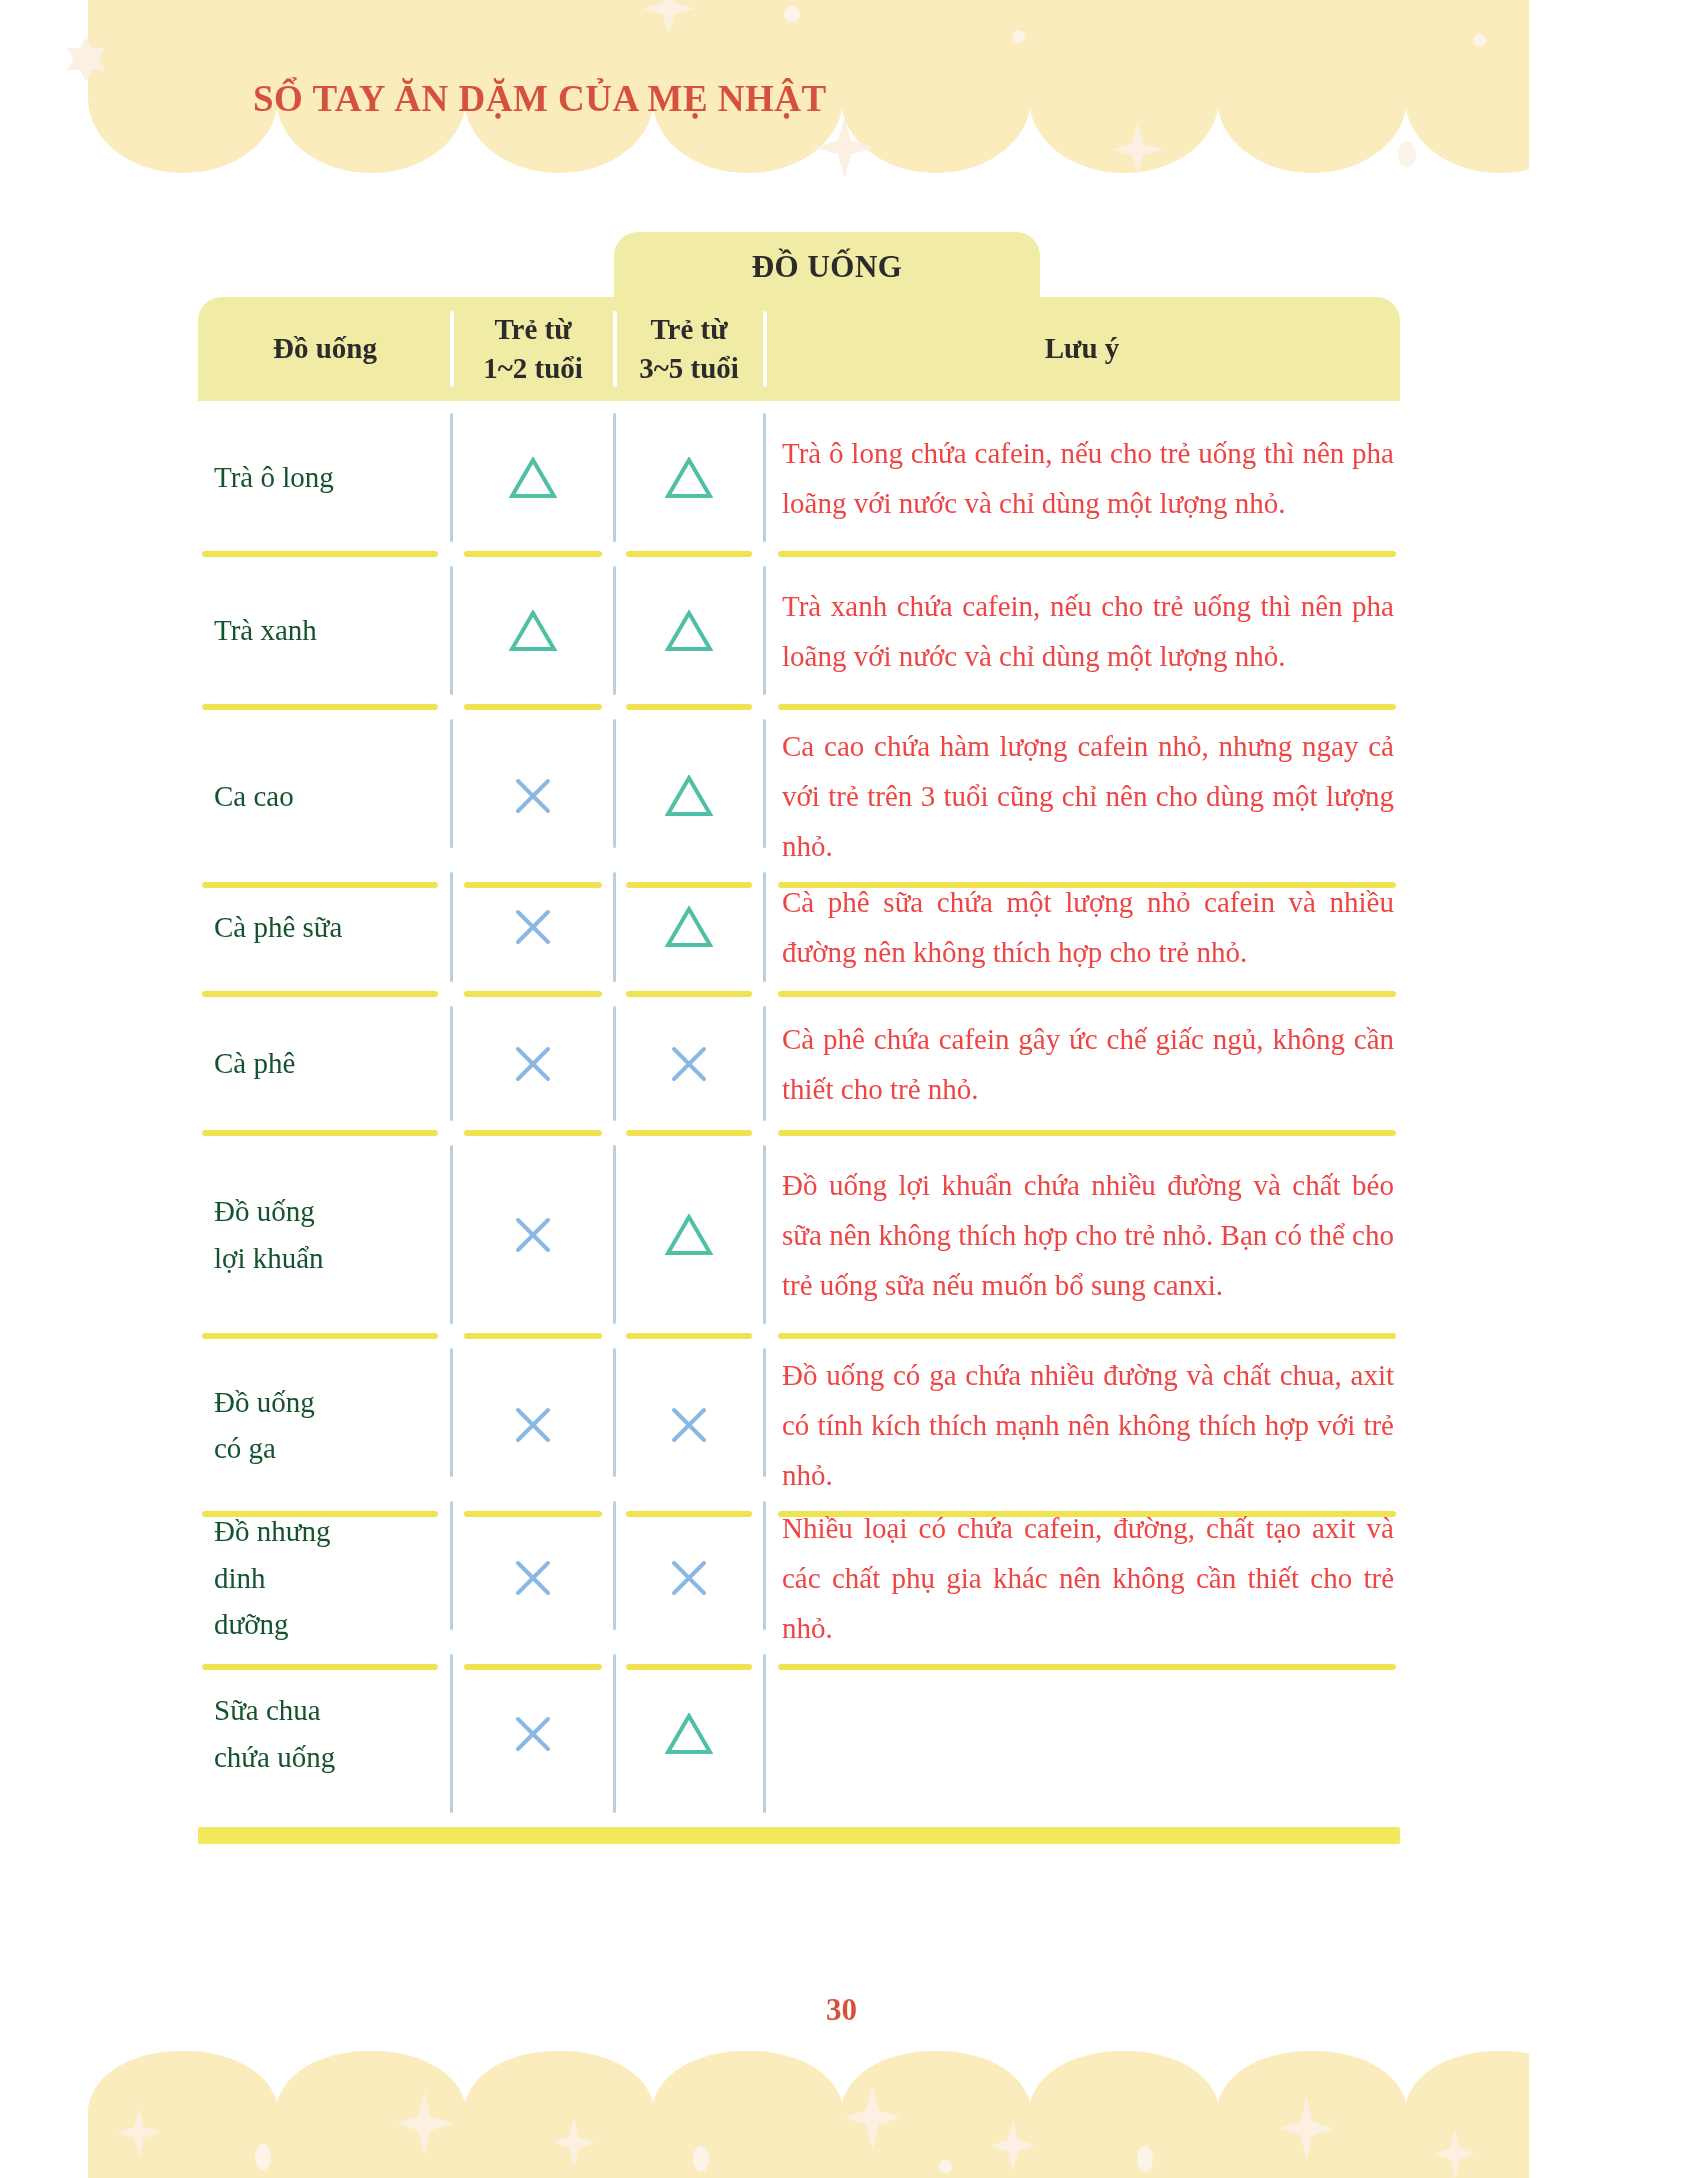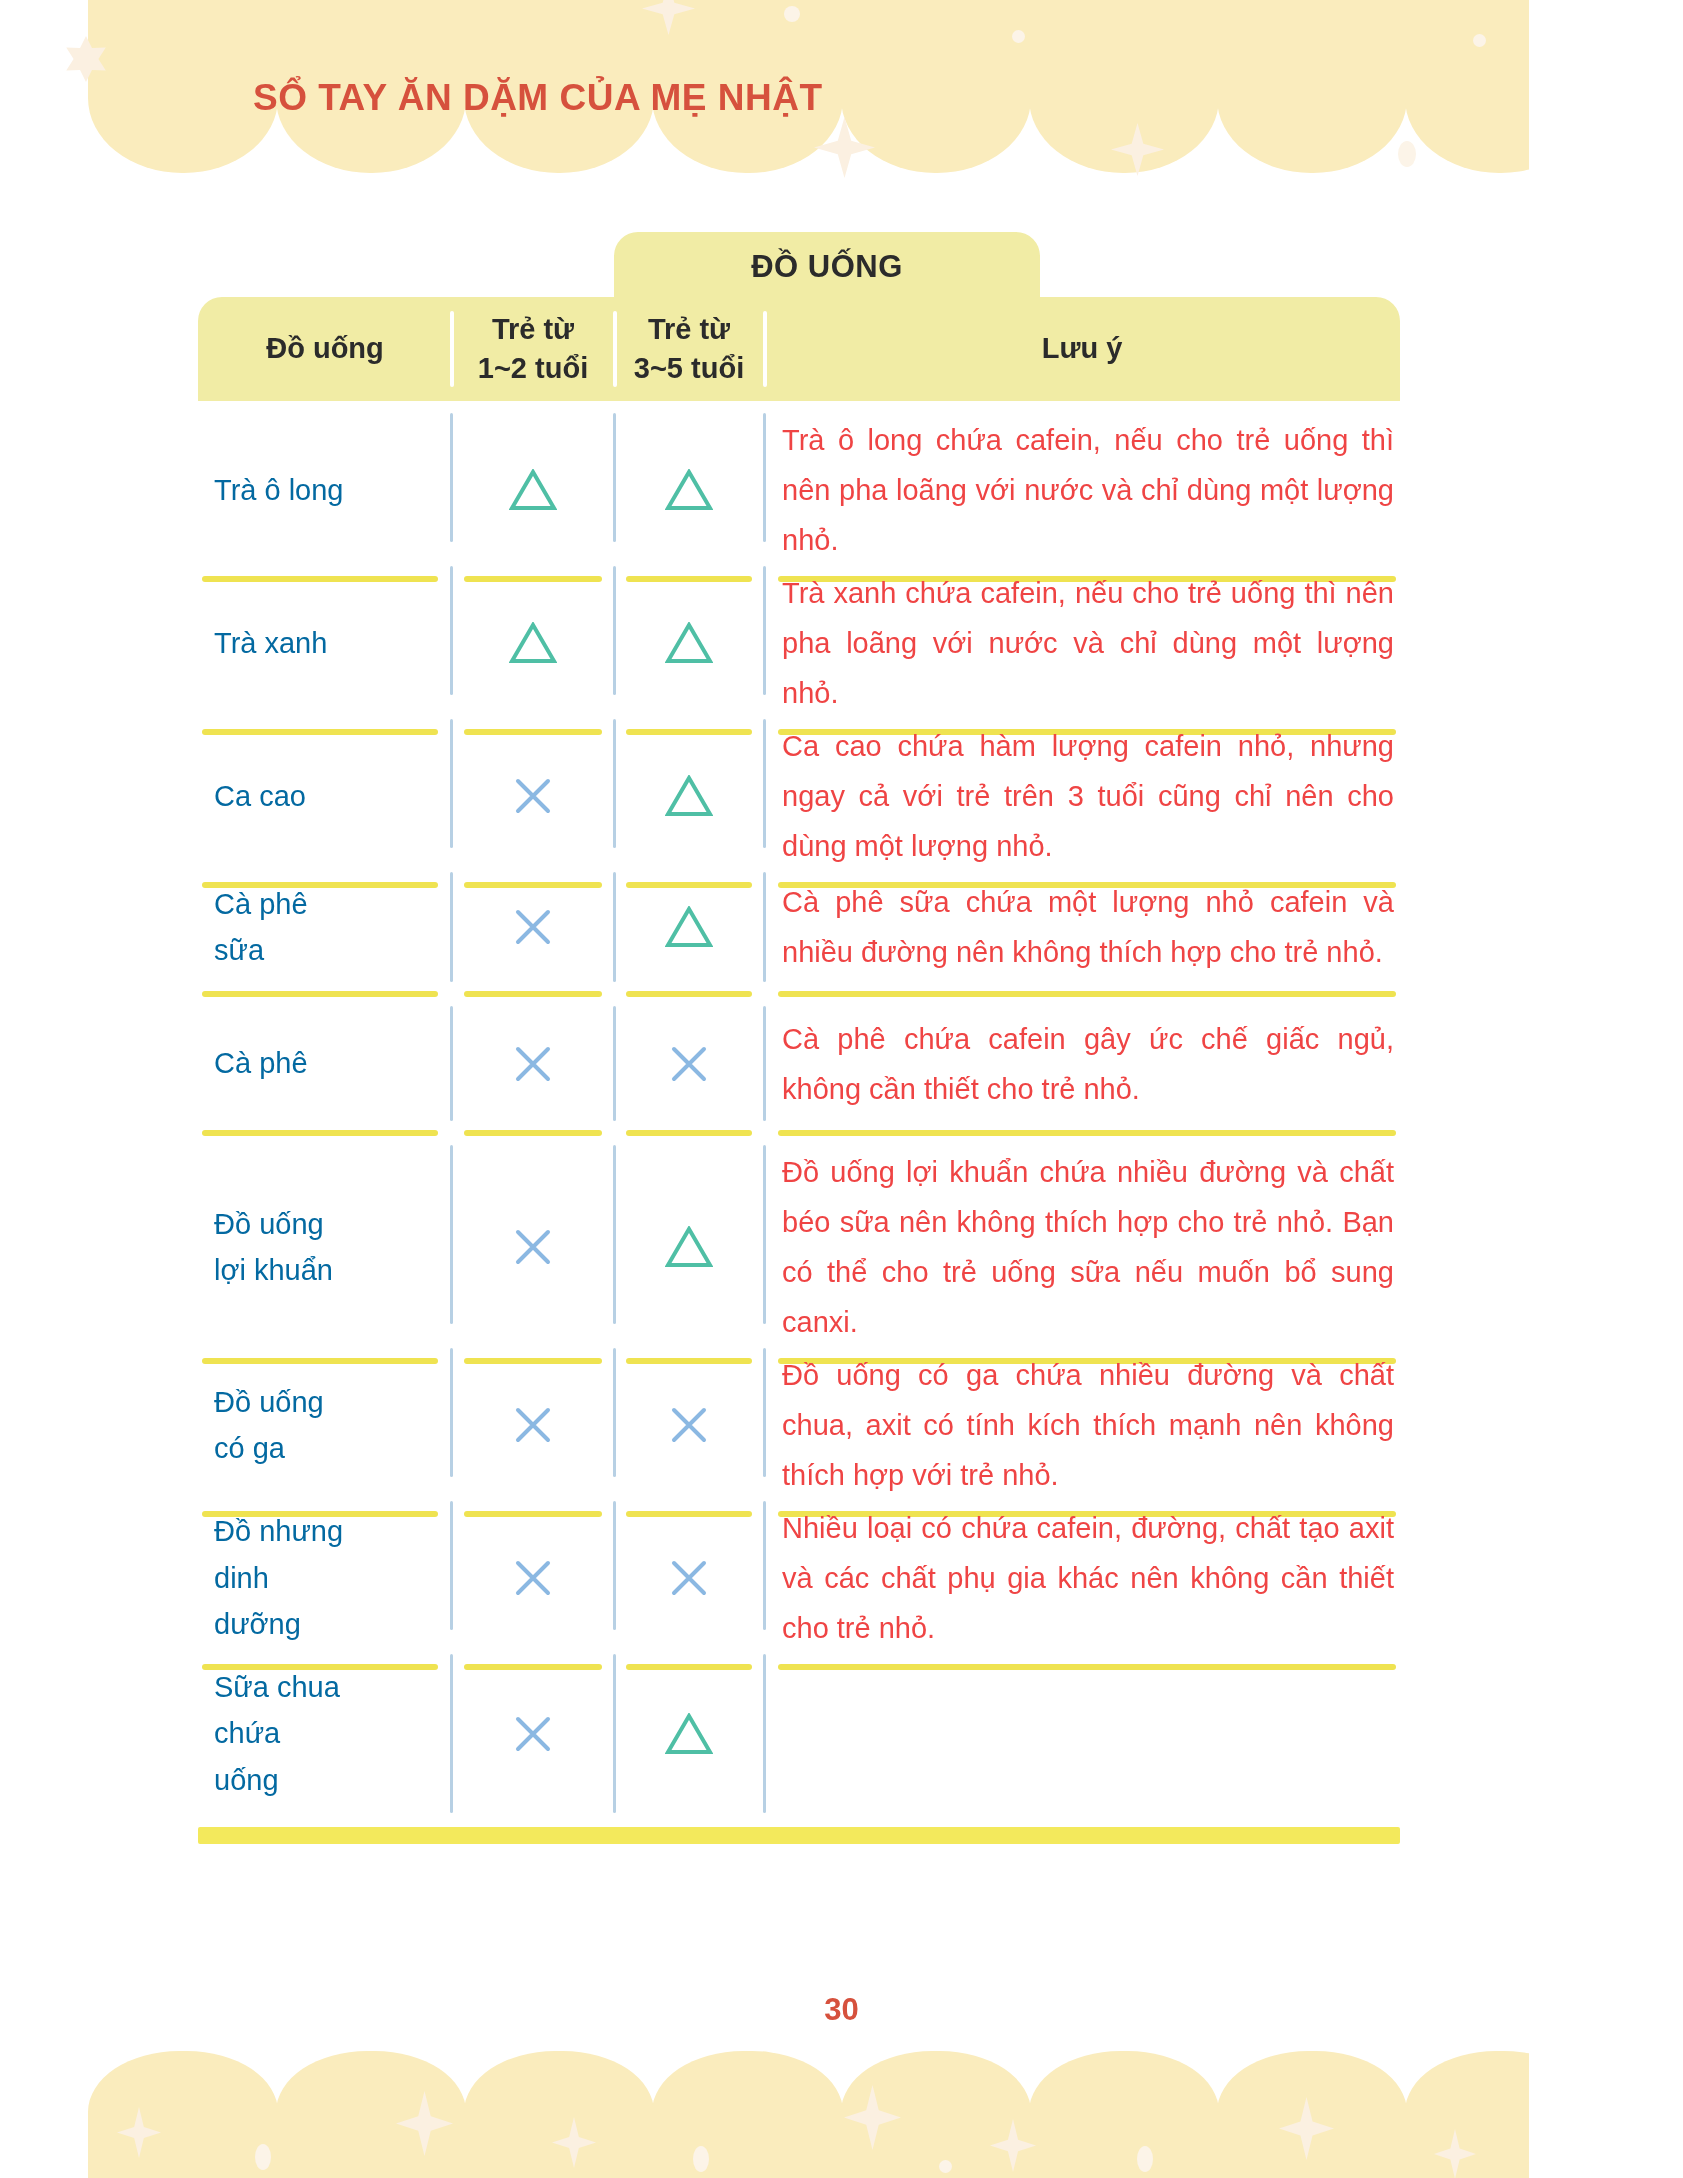--- a/index.html
+++ b/index.html
@@ -1,18 +1,18 @@
 <!DOCTYPE html>
 <html><head>
 <meta charset="utf-8">
 <style>
   html,body{margin:0;padding:0;background:#ffffff;}
   .page{
     position:relative;width:1529px;height:2178px;overflow:hidden;background:#ffffff;
-    font-family:Liberation Sans, sans-serif;color:#3d3d3d;
+    font-family:Liberation Serif, serif;color:#3d3d3d;
   }
   
   .band{position:absolute;left:89px;width:1505px;display:flex;}
   .band-header{top:0;height:173px;}
   .band-header .scallop{
     flex:1;height:173px;background:#FAECBD;
     border-radius:0 0 94px 94px / 0 0 75px 75px;
     margin:0 -1px;
   }
   .band-footer{bottom:0;height:127px;}
@@ -48,21 +48,21 @@
   .thead .hcell{text-align:center;line-height:1.35;}
   .hsep{position:absolute;top:14px;bottom:14px;width:4px;background:#ffffff;border-radius:2px;}
   .v1{left:252px;} .v2{left:415px;} .v3{left:565px;}
   .tbody{position:relative;}
   .row{
     position:relative;display:grid;grid-template-columns:254px 162px 150px 1fr;
   }
   .h155{height:153px;} .h140{height:139px;} .h135{height:134px;} .h205{height:203px;} .h185{height:183px;}
   .cell{position:relative;display:flex;align-items:center;}
   .c-name{padding-left:16px;}
-  .drink-label{display:block;max-width:133px;font-size:29px;line-height:1.6;color:#0369a1;}
+  .drink-label{display:block;max-width:133px;font-size:29px;line-height:1.6;color:#14532d;}
   .c-sym{justify-content:center;}
   .c-note{padding:14px 6px 14px 18px;}
   .note{margin:0;font-size:29px;line-height:50px;text-align:justify;color:#ef4444;}
   
   .vline{position:absolute;top:12px;bottom:12px;width:3px;background:#B7D0E4;border-radius:2px;}
   
   .row:not(.last) .cell::after{
     content:"";position:absolute;bottom:-3px;height:6px;background:#EFE351;border-radius:3px;
     left:12px;right:12px;
   }

